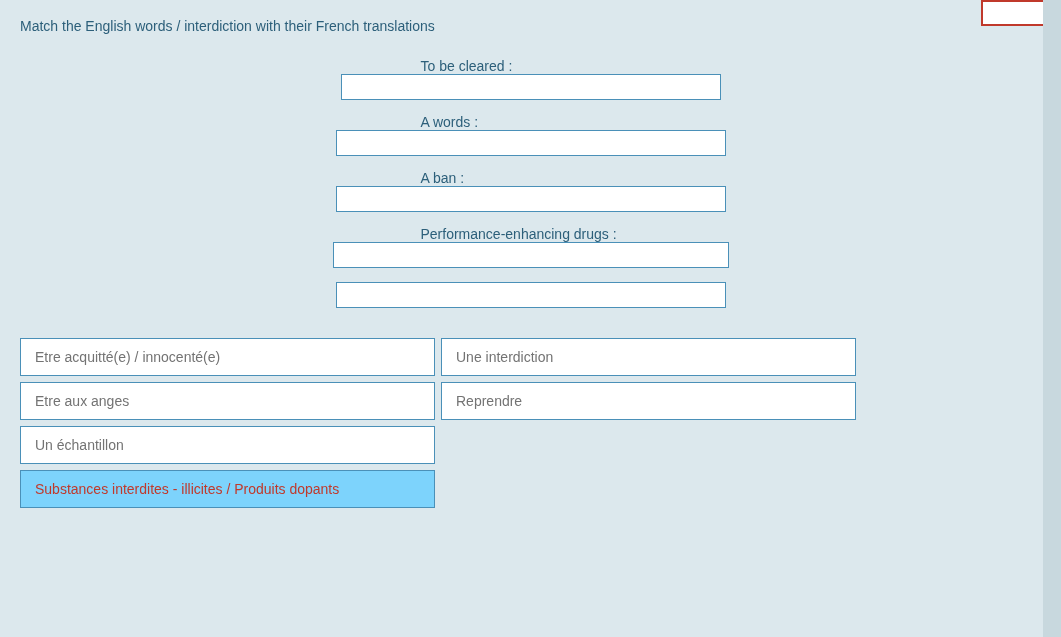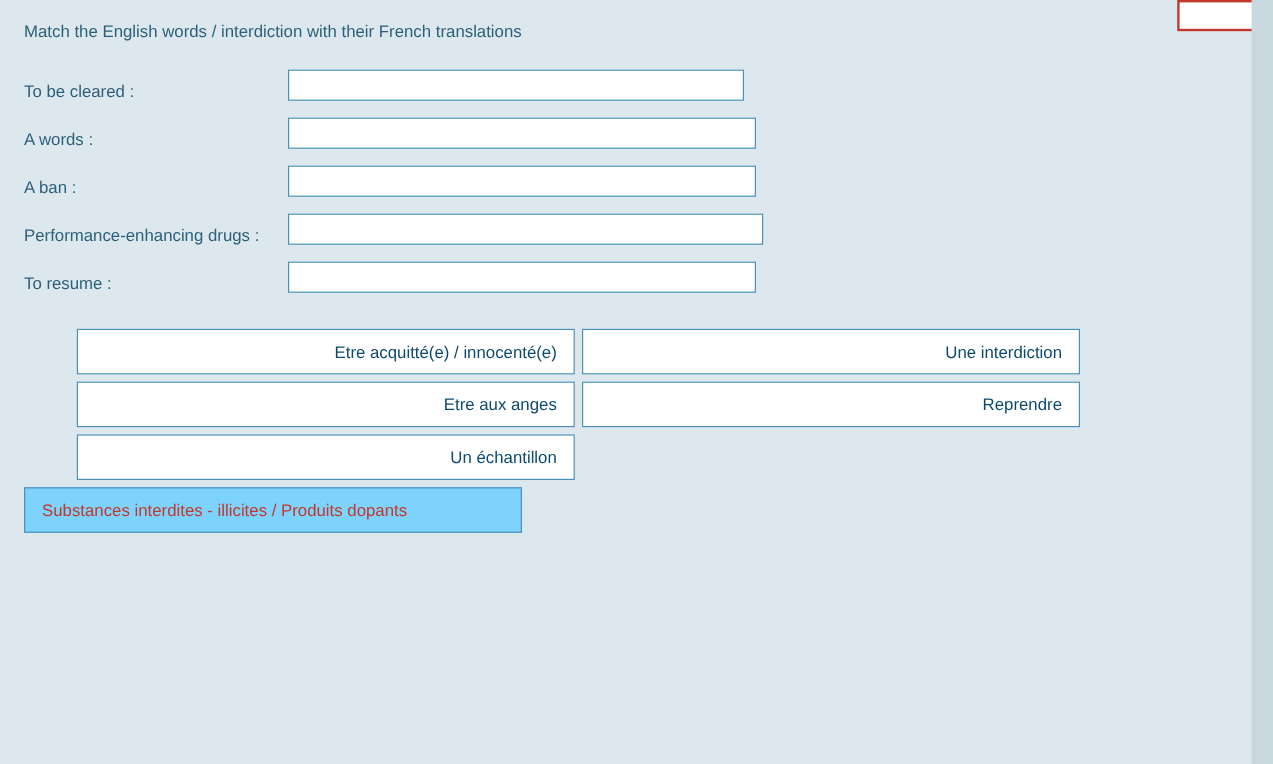--- a/index.html
+++ b/index.html
@@ -28,22 +28,23 @@
       font-size: 14px;
       margin-bottom: 24px;
     }
 
     .questions-section {
       margin-bottom: 30px;
     }
 
     .question-row {
       display: flex;
-      align-items: flex-end;
+      align-items: center;
       margin-bottom: 14px;
+      flex-direction: column;
     }
 
     .question-label {
       color: #2c5f7a;
       font-size: 14px;
       white-space: nowrap;
       min-width: 220px;
     }
 
     .answer-input {
@@ -67,27 +68,26 @@
     .choices-grid {
       display: grid;
       grid-template-columns: 415px 415px;
       gap: 6px;
       margin-bottom: 6px;
     }
 
     .choice-btn {
       border: 1px solid #4a90b8;
       background: white;
-      color: #0c4a6e;
+      color: #737373;
       font-size: 14px;
       padding: 10px 14px;
-      text-align: right;
+      text-align: left;
       cursor: pointer;
       width: 100%;
-      margin-left: 44px;
     }
 
     .choice-btn-full {
       border: 1px solid #4a90b8;
       background: #7dd3fc;
       color: #c0392b;
       font-size: 14px;
       padding: 10px 14px;
       text-align: left;
       cursor: pointer;
@@ -140,21 +140,20 @@
     </div>
 
 
 
     <div class="question-row">
       <span class="question-label">Performance-enhancing drugs :</span>
       <input class="answer-input answer-input-xlarge" type="text" value="" style="">
     </div>
 
     <div class="question-row">
-      <span class="question-label">To resume :</span>
       <input class="answer-input answer-input-medium" type="text" value="" style="">
     </div>
 
   </div>
 
   <div class="answer-choices-section">
 
     <div class="choices-grid">
       <button class="choice-btn">Etre acquitté(e) / innocenté(e)</button>
       <button class="choice-btn">Une interdiction</button>

